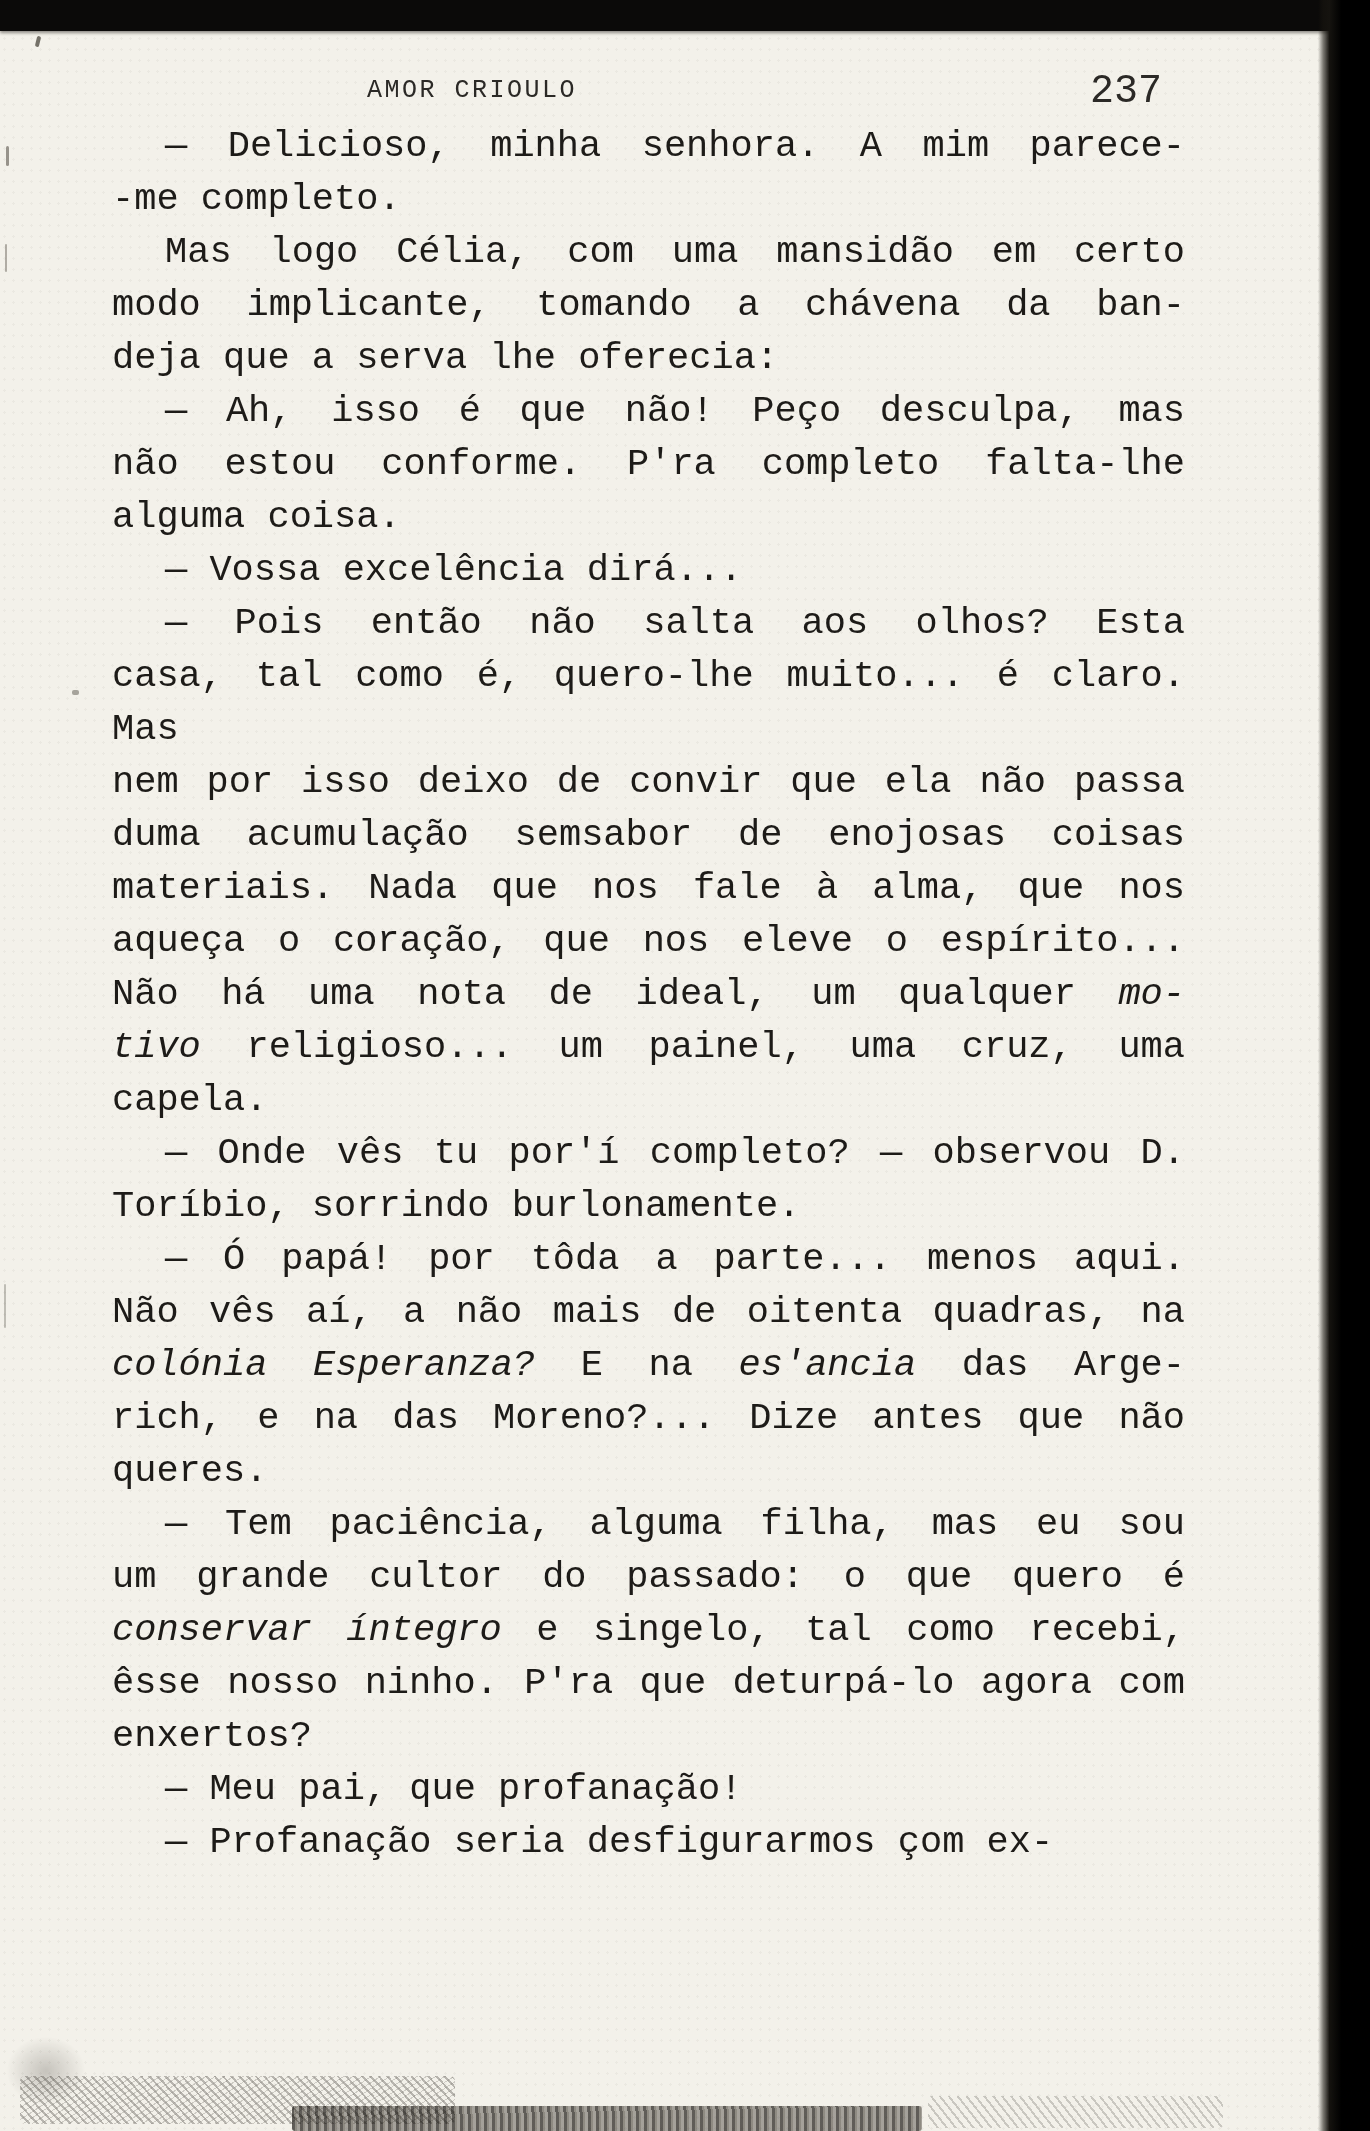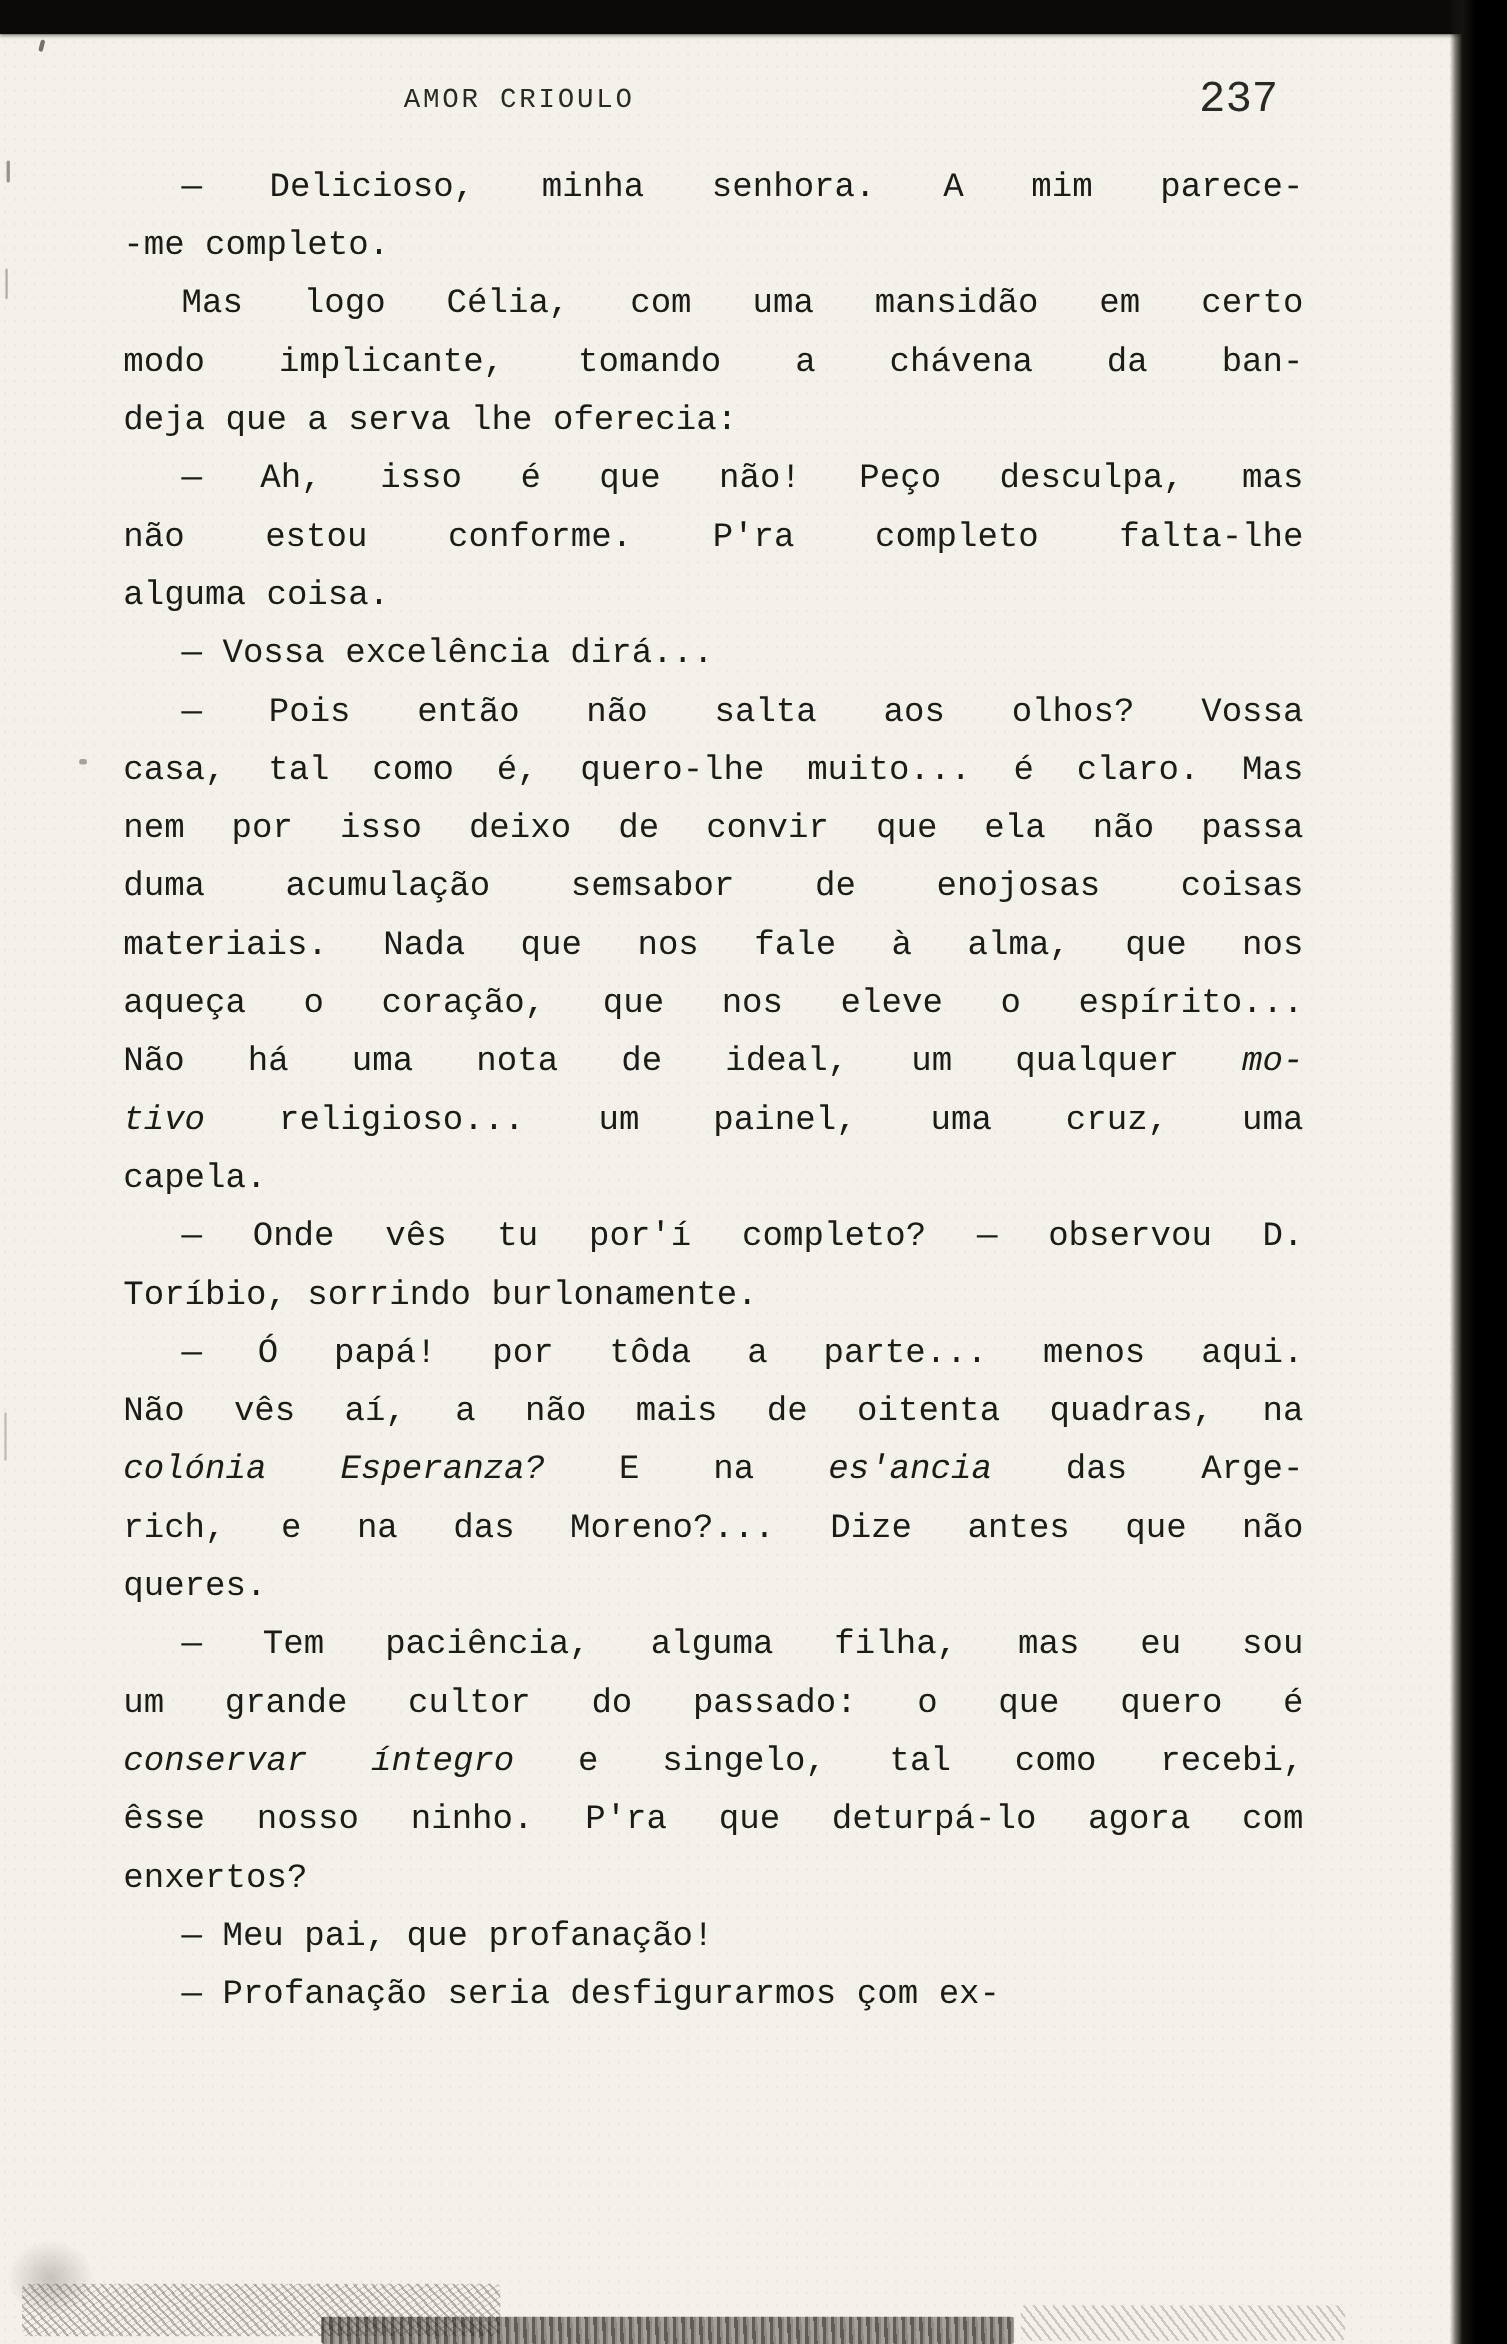--- a/index.html
+++ b/index.html
@@ -40,22 +40,22 @@
     font-size:25px;letter-spacing:2.5px;
     color:var(--header-ink);
     white-space:nowrap;
   }
   .page-number{
     position:absolute;left:1090px;top:69px;
     font-size:40px;color:var(--header-ink);
     white-space:nowrap;
   }
   .body-text{
-    position:absolute;left:112px;top:144px;width:1073px;
-    font-size:31px;
+    position:absolute;left:112px;top:120px;width:1073px;
+    font-size:37px;
   }
   .line{
     line-height:53px;
     min-height:53px;
     text-align:justify;
     text-align-last:justify;
   }
   .line.indent{padding-left:53px;}
   .line.last{text-align-last:left;}
   .it{font-style:italic;}
@@ -113,21 +113,21 @@
       </div>
       <div>
         <div class="line indent"><span>— Ah, isso é que não! Peço desculpa, mas</span></div>
         <div class="line"><span>não estou conforme. P'ra completo falta-lhe</span></div>
         <div class="line last"><span>alguma coisa.</span></div>
       </div>
       <div>
         <div class="line indent last"><span>— Vossa excelência dirá...</span></div>
       </div>
       <div>
-        <div class="line indent"><span>— Pois então não salta aos olhos? Vossa</span></div>
+        <div class="line indent"><span>— Pois então não salta aos olhos? Esta</span></div>
         <div class="line"><span>casa, tal como é, quero-lhe muito... é claro. Mas</span></div>
         <div class="line"><span>nem por isso deixo de convir que ela não passa</span></div>
         <div class="line"><span>duma acumulação semsabor de enojosas coisas</span></div>
         <div class="line"><span>materiais. Nada que nos fale à alma, que nos</span></div>
         <div class="line"><span>aqueça o coração, que nos eleve o espírito...</span></div>
         <div class="line"><span>Não há uma nota de ideal, um qualquer </span><span class="it">mo-</span></div>
         <div class="line"><span class="it">tivo</span><span> religioso... um painel, uma cruz, uma</span></div>
         <div class="line last"><span>capela.</span></div>
       </div>
       <div>

